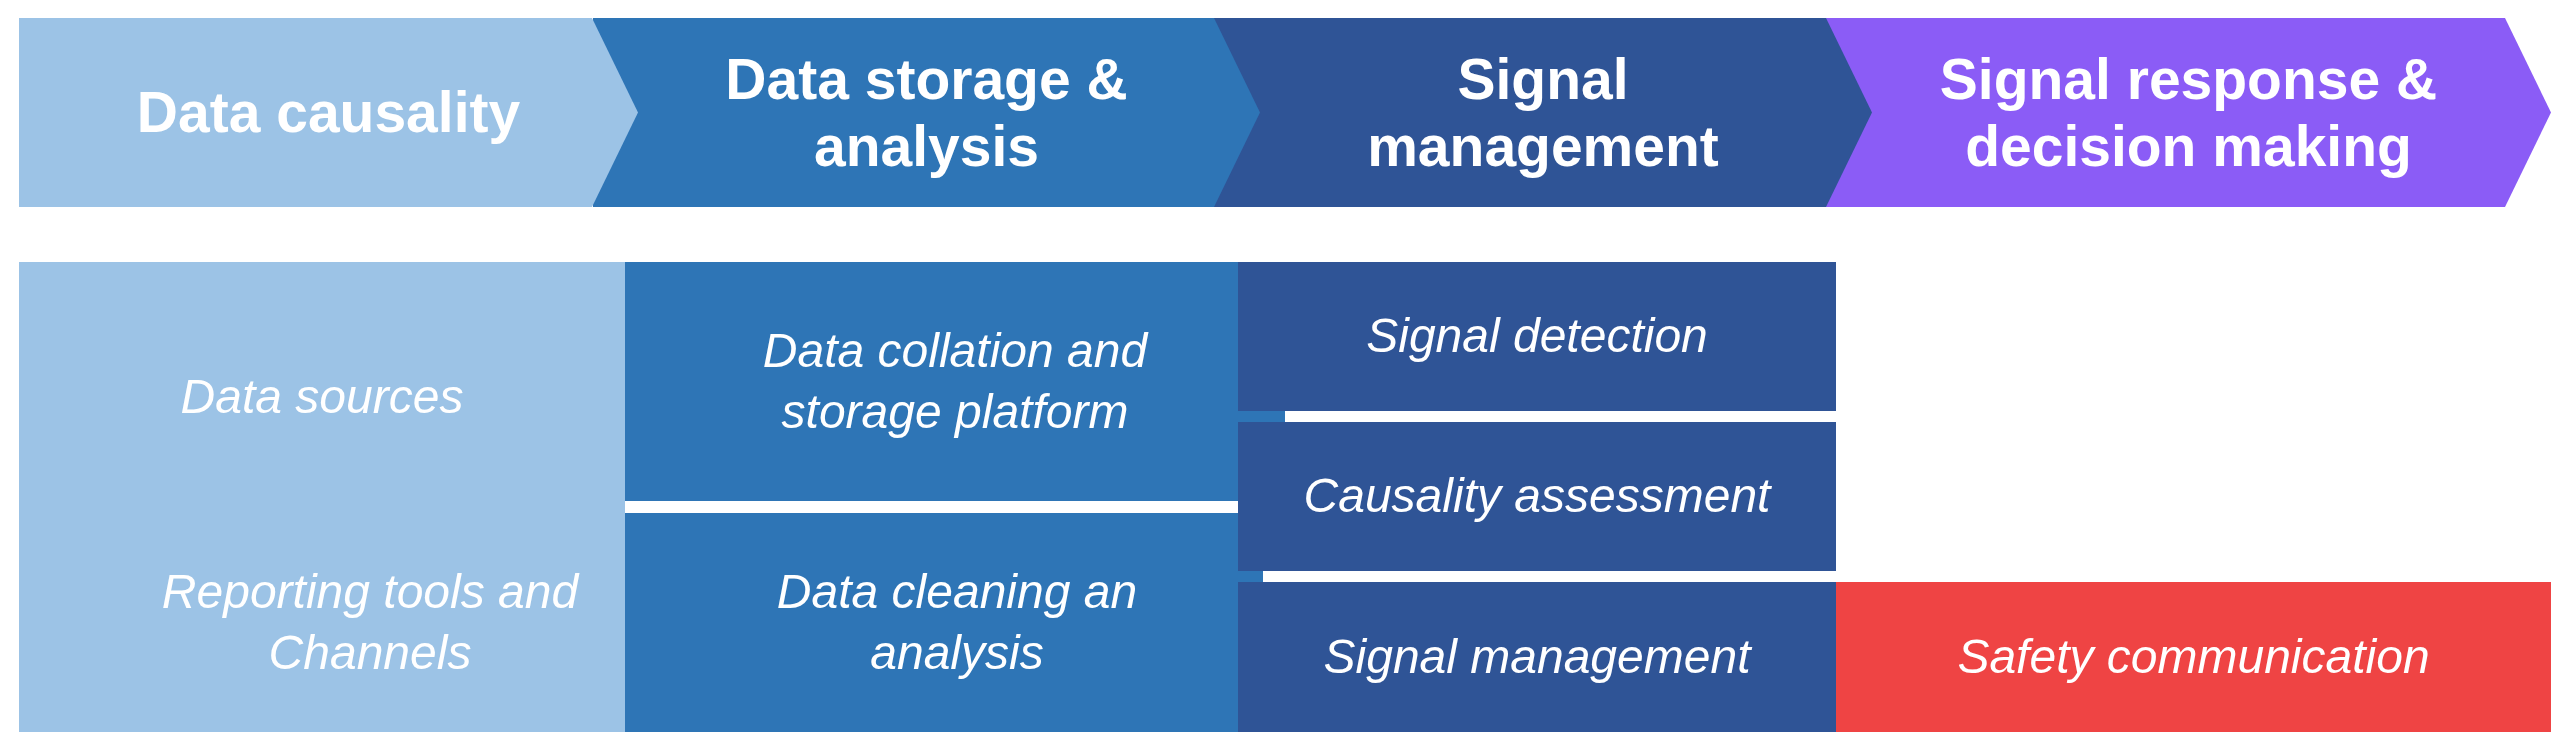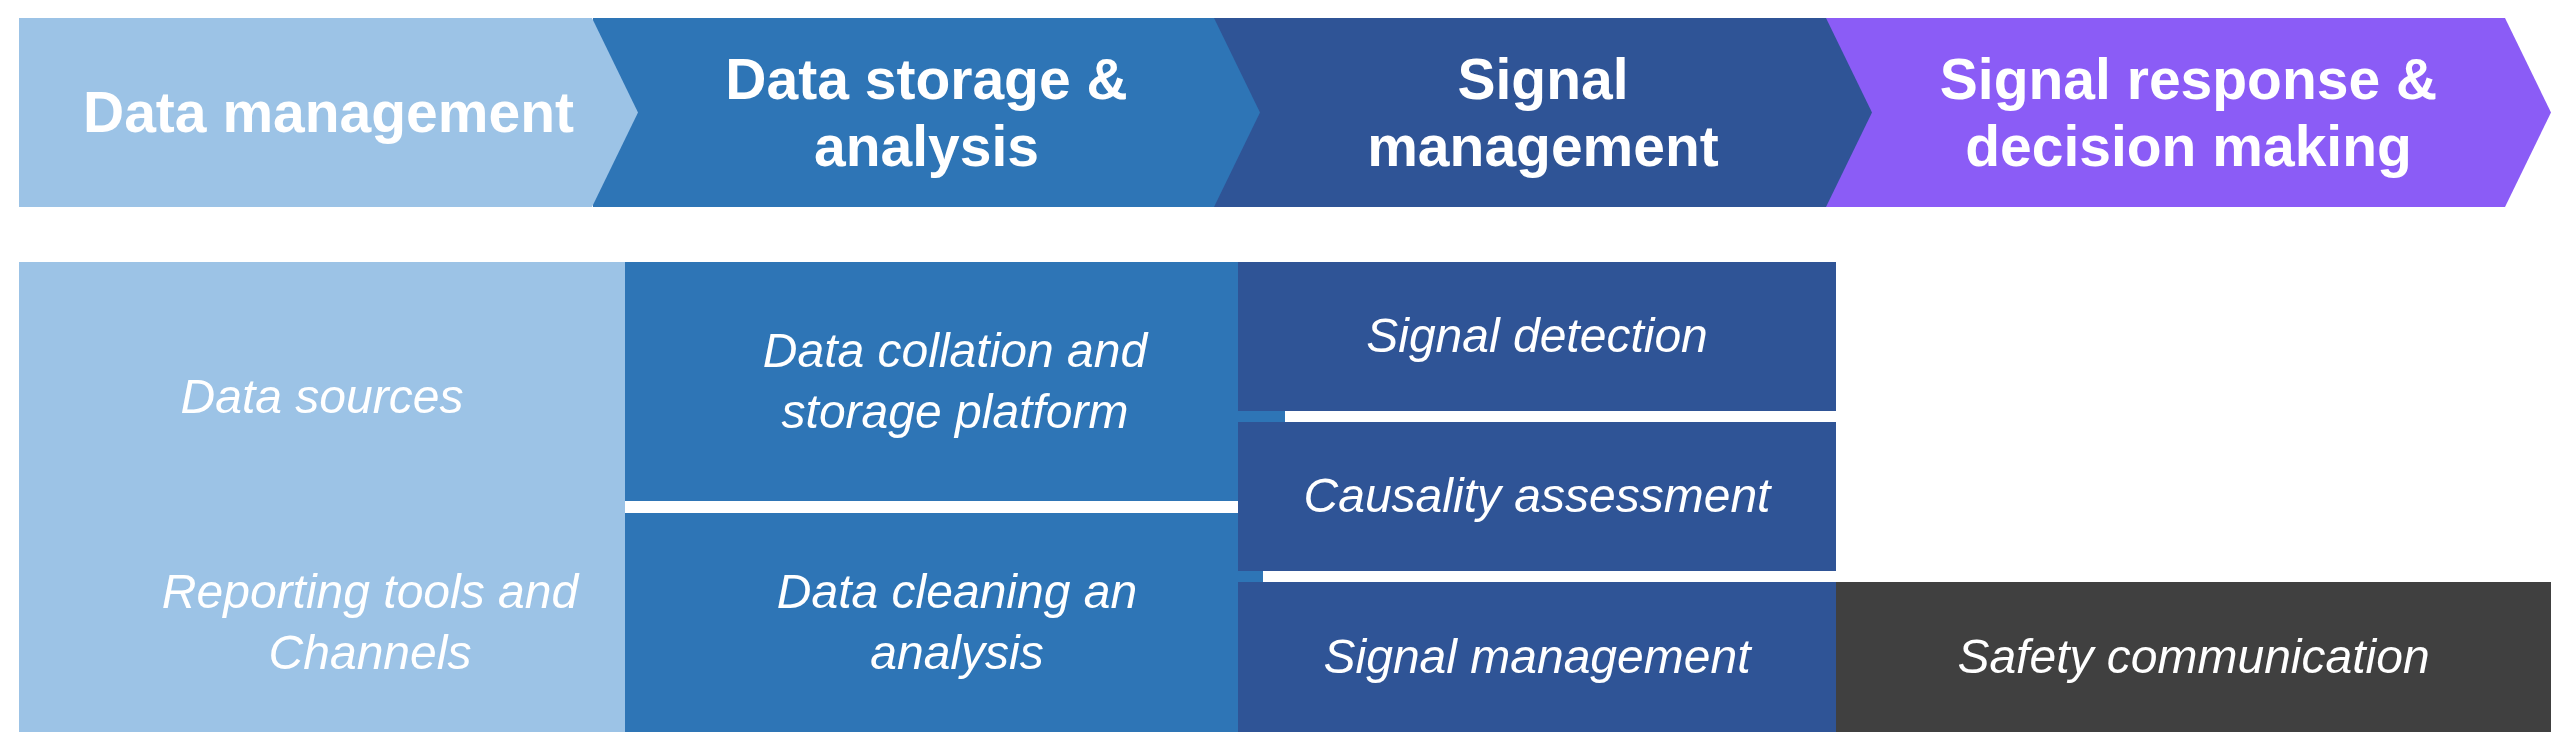--- a/index.html
+++ b/index.html
@@ -67,21 +67,21 @@
   .c4r1 { left: 1836px; top: 262px; width: 715px; height: 309px; }
   .c4r2 { left: 1836px; top: 582px; width: 715px; height: 150px; }
 </style>
 </head>
 <body>
 
 <div class="canvas">
 
   <div class="band">
     <div class="chev chev1" style="background-color: rgb(156, 195, 230);">
-      <span class="chev-label">Data management</span>
+      <span class="chev-label">Data causality</span>
     </div>
     <div class="chev chev2" style="background-color: rgb(46, 117, 182);">
       <span class="chev-label">Data storage &amp;
 analysis</span>
     </div>
     <div class="chev chev3" style="background-color: rgb(47, 84, 150);">
       <span class="chev-label">Signal
 management</span>
     </div>
     <div class="chev chev4" style="background-color: #8b5cf6;">
@@ -96,16 +96,16 @@
 
   <div class="cell c2r1" style="background-color: rgb(46, 117, 182);">Data collation and
 storage platform</div>
   <div class="cell c2r2" style="background-color: rgb(46, 117, 182); padding-left: 26px;">Data cleaning an
 analysis</div>
 
   <div class="cell c3r2" style="background-color: rgb(47, 84, 150);">Causality assessment</div>
   <div class="cell c3r1" style="background-color: rgb(47, 84, 150);">Signal detection</div>
   <div class="cell c3r3" style="background-color: rgb(47, 84, 150);">Signal management</div>
 
-  <div class="cell c4r2" style="background-color: #404040;">Safety communication</div>
+  <div class="cell c4r2" style="background-color: #ef4444;">Safety communication</div>
 
 </div>
 
 
 </body></html>

